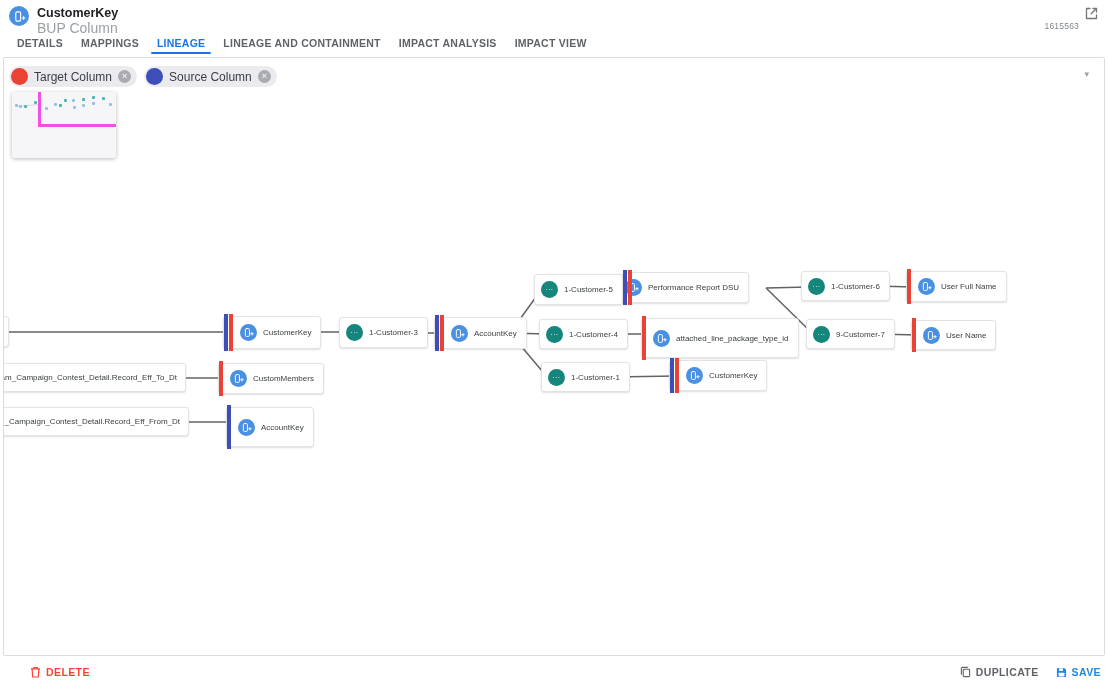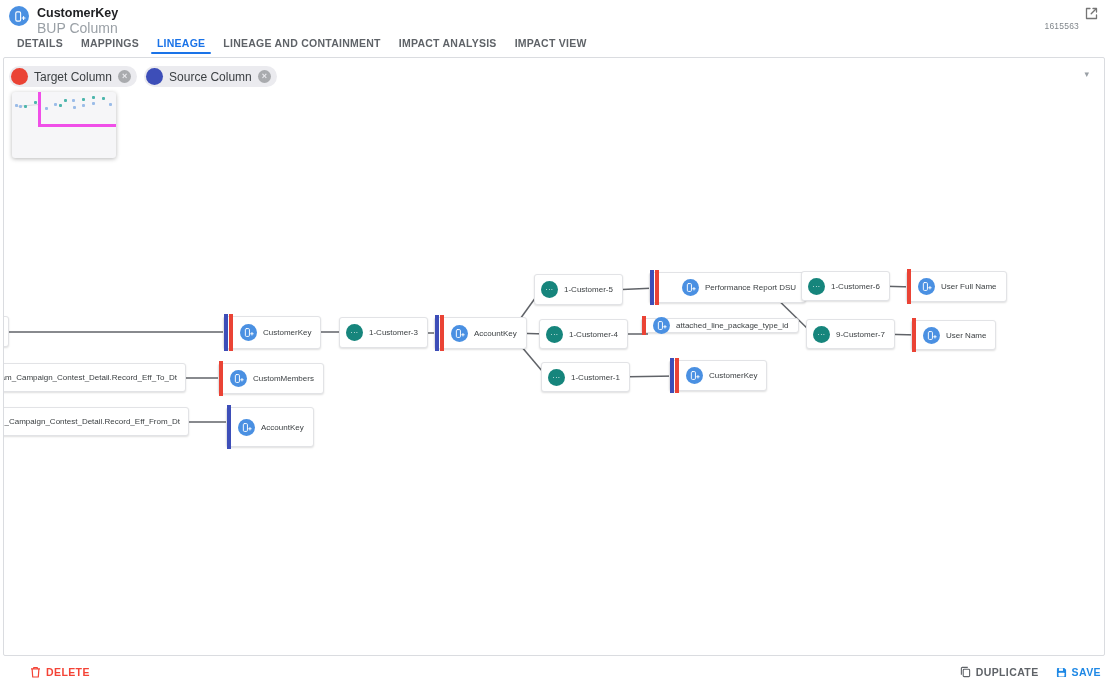--- a/index.html
+++ b/index.html
@@ -192,32 +192,32 @@
           <span>...</span>
         </span>
         <span>1-Customer-4</span>
       </div>
       <div class="node mapping" style="left: 537px; top: 304px; height: 30px; padding-left: 6px;">
         <span class="node-icon icon-dots">
           <span>...</span>
         </span>
         <span>1-Customer-1</span>
       </div>
-      <div class="node column" style="left: 645px; top: 214px; height: 31px; padding-left: 32px;">
+      <div class="node column" style="left: 618px; top: 214px; height: 31px; padding-left: 2px;">
         <span class="stripe" style="left: 0px; background: rgb(61, 78, 184);"></span>
         <span class="stripe" style="left: 5px; background: rgb(234, 67, 53);"></span>
         <span class="node-icon icon-col">
           <svg width="11" height="11" viewBox="0 0 14 14" fill="none" stroke="#fff" stroke-width="1.2" stroke-linecap="round">
             <rect x="3" y="2" width="5.2" height="10" rx="1.4"></rect>
             <path d="M9.8 8.6h3.2M11.4 7v3.2"></path>
           </svg>
         </span>
         <span>Performance Report DSU</span>
       </div>
-      <div class="node column" style="left: 637px; top: 260px; height: 15px; padding-left: 11px;">
+      <div class="node column" style="left: 637px; top: 260px; height: 40px; padding-left: 11px;">
         <span class="stripe" style="left: 0px; background: rgb(234, 67, 53);"></span>
         <span class="node-icon icon-col">
           <svg width="11" height="11" viewBox="0 0 14 14" fill="none" stroke="#fff" stroke-width="1.2" stroke-linecap="round">
             <rect x="3" y="2" width="5.2" height="10" rx="1.4"></rect>
             <path d="M9.8 8.6h3.2M11.4 7v3.2"></path>
           </svg>
         </span>
         <span>attached_line_package_type_id</span>
       </div>
       <div class="node column" style="left: 665px; top: 302px; height: 31px; padding-left: 16px;">

